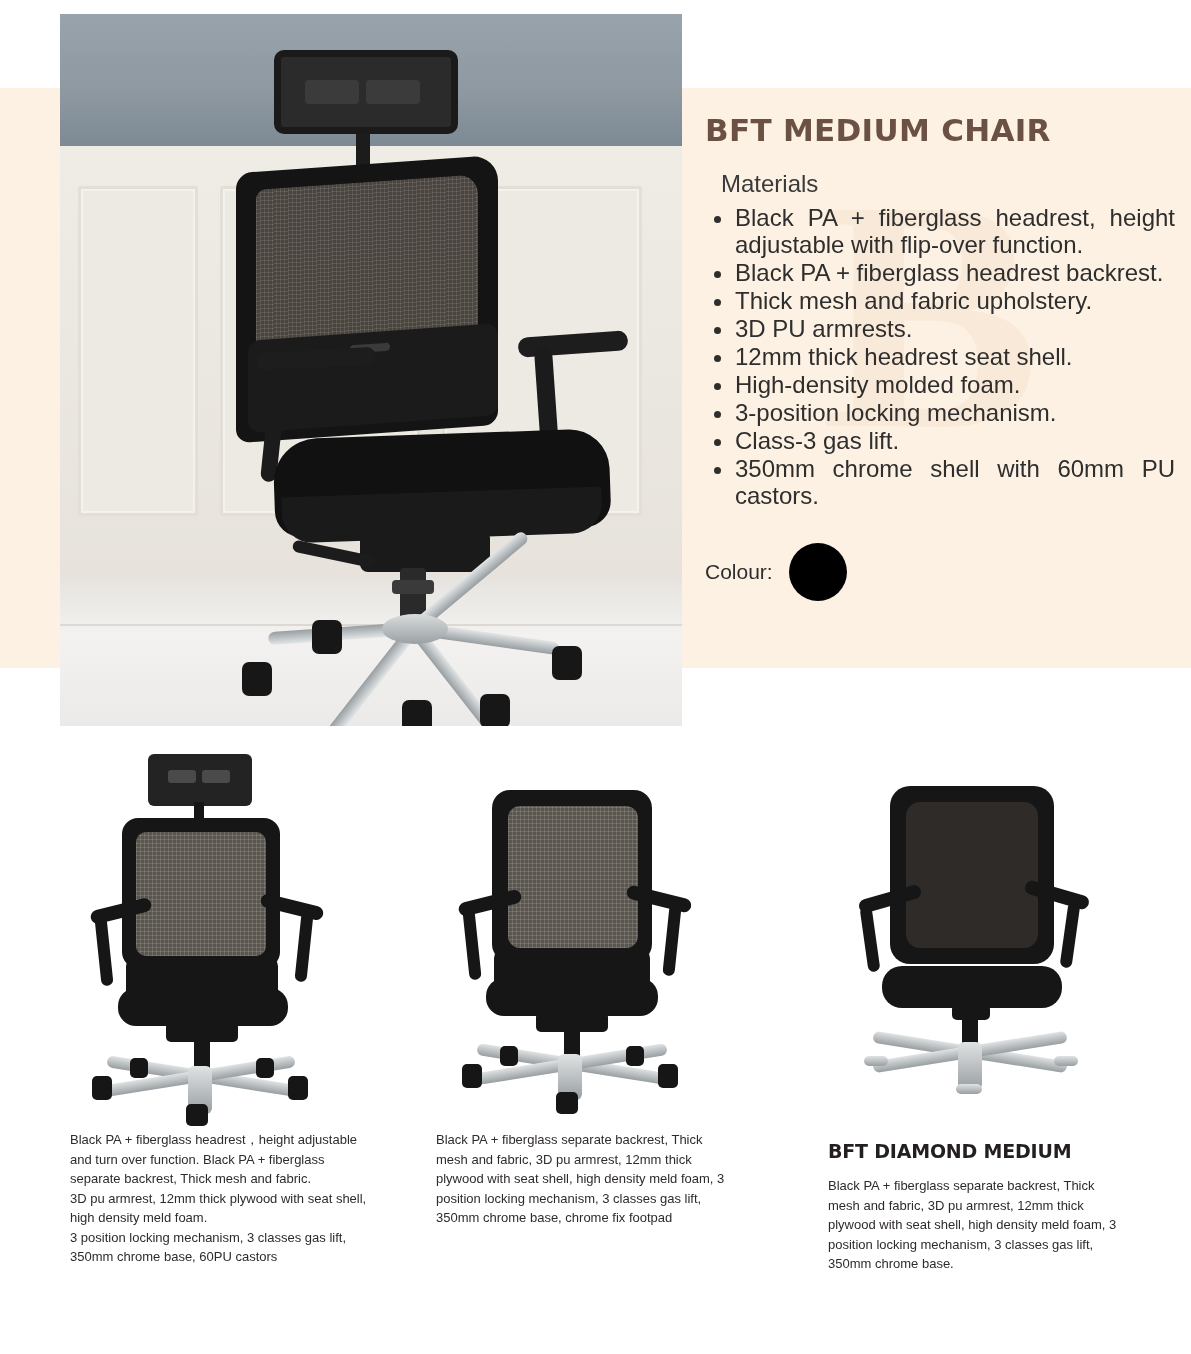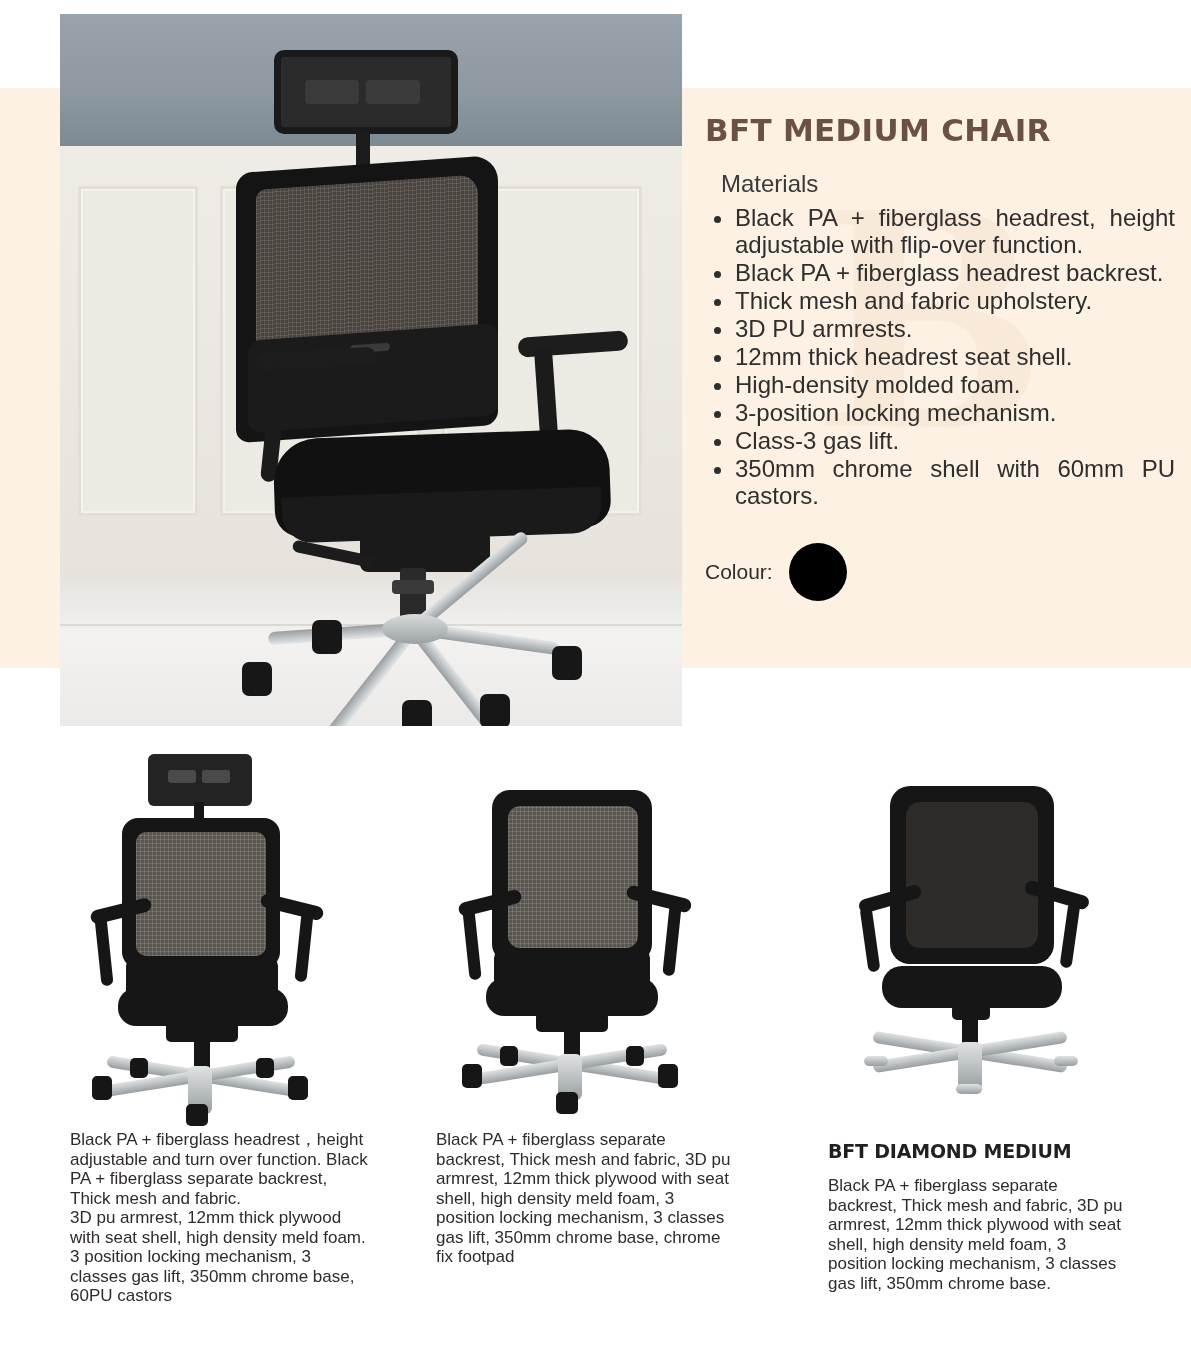--- a/index.html
+++ b/index.html
@@ -171,21 +171,21 @@
   .card { position:relative; }
   .card1 { width:390px; padding-left:70px; }
   .card2 { width:380px; padding-left:46px; }
   .card3 { width:421px; padding-left:58px; }
 
   .card-photo { position:relative; width:320px; height:390px; overflow:hidden; }
   .card-name {
     font-size:19px; font-weight:800; color:#231f1e; margin:10px 0 14px 0;
     letter-spacing:-.2px; font-family:"DejaVu Sans", sans-serif;
   }
-  .card-desc { font-size:17px; line-height:19.5px; color:#2f2b2a; width:300px; white-space:pre-line; }
+  .card-desc { font-size:13px; line-height:19.5px; color:#2f2b2a; width:300px; white-space:pre-line; }
 
   
   .mini { position:absolute; left:0; top:0; width:320px; height:390px; }
   .mini .m-head { position:absolute; background:#232323; border-radius:6px; }
   .mini .m-mesh {
     background:
       repeating-linear-gradient(0deg, rgba(255,255,255,.13) 0 1px, transparent 1px 4px),
       repeating-linear-gradient(90deg, rgba(255,255,255,.13) 0 1px, transparent 1px 4px),
       #5a564f;
   }

